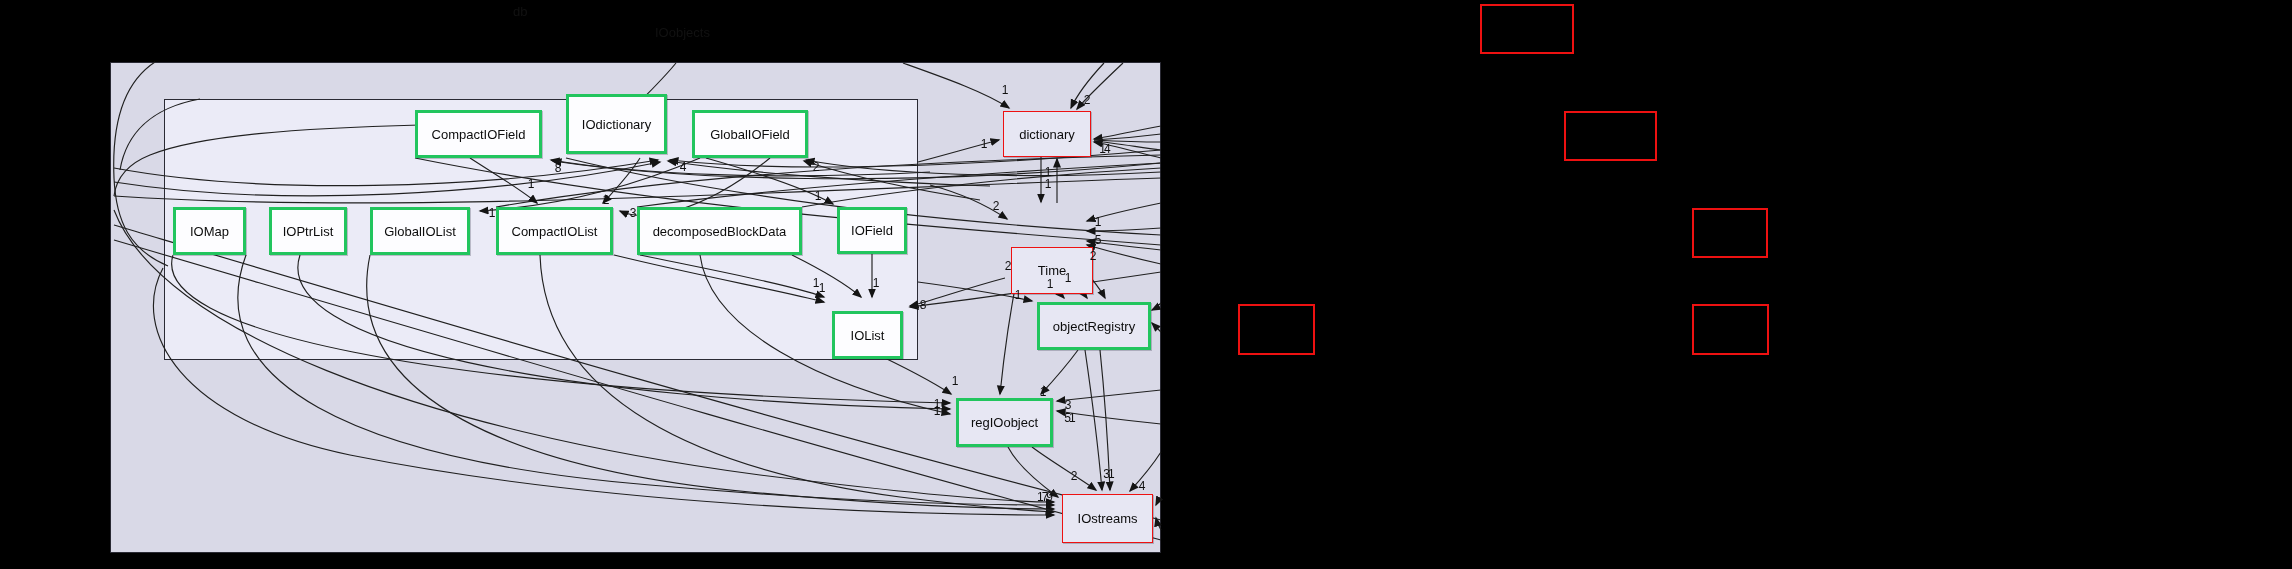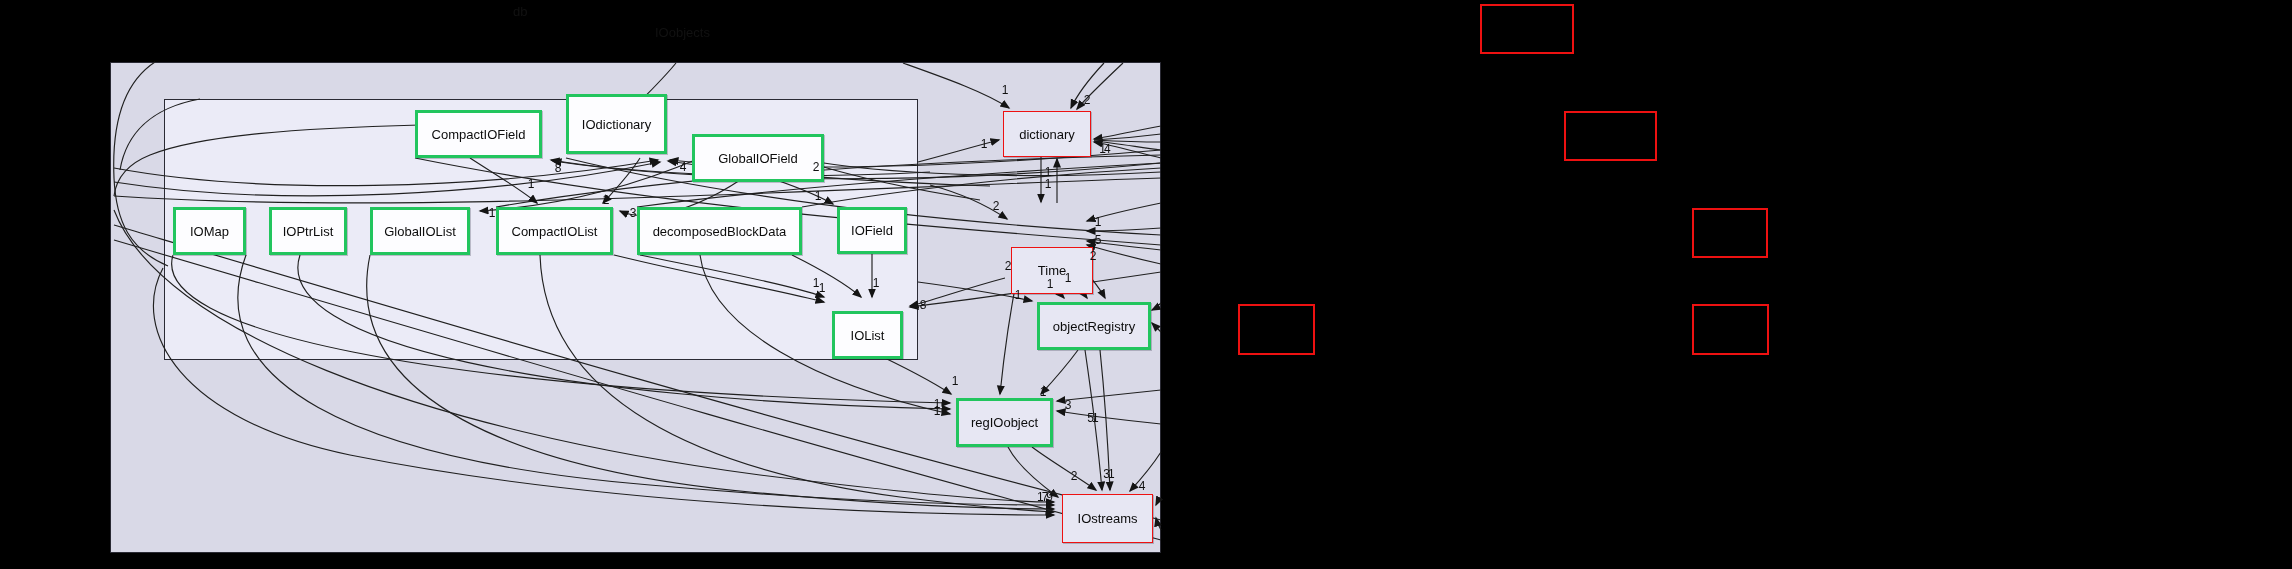--- a/index.html
+++ b/index.html
@@ -144,21 +144,21 @@
         <path d="M1161,272 C1080,284 985,298 910,307" marker-end="url(#ar)"></path>
 
         <path d="M114,225 C400,310 800,430 1161,520"></path>
         <path d="M114,240 C420,330 820,450 1161,540"></path>
       </g>
     </svg>
 
     <div id="nodes-layer">
         <div class="node internal" style="left: 415px; top: 110px; width: 127px; height: 48px;">CompactIOField</div>
         <div class="node internal" style="left: 566px; top: 94px; width: 101px; height: 60px;">IOdictionary</div>
-        <div class="node internal" style="left: 692px; top: 110px; width: 132px; height: 48px; margin-top: 24px;">GlobalIOField</div>
+        <div class="node internal" style="left: 692px; top: 110px; width: 116px; height: 48px;">GlobalIOField</div>
         <div class="node internal" style="left: 173px; top: 207px; width: 73px; height: 48px;">IOMap</div>
         <div class="node internal" style="left: 269px; top: 207px; width: 78px; height: 48px;">IOPtrList</div>
         <div class="node internal" style="left: 370px; top: 207px; width: 100px; height: 48px;">GlobalIOList</div>
         <div class="node internal" style="left: 496px; top: 207px; width: 117px; height: 48px; text-align: center;">CompactIOList</div>
         <div class="node internal" style="left: 637px; top: 207px; width: 165px; height: 48px;">decomposedBlockData</div>
         <div class="node internal" style="left: 837px; top: 207px; width: 70px; height: 47px;">IOField</div>
         <div class="node internal" style="left: 832px; top: 302px; width: 71px; height: 48px; margin-top: 9px;">IOList</div>
         <div class="node external-red" style="left: 1003px; top: 111px; width: 88px; height: 46px;">dictionary</div>
         <div class="node external-red" style="left: 1011px; top: 207px; width: 82px; height: 47px; margin-top: 40px;">Time</div>
         <div class="node external" style="left: 1037px; top: 302px; width: 114px; height: 48px;">objectRegistry</div>
@@ -190,21 +190,21 @@
         <span class="elabel" style="left: 1018px; top: 295px;">1</span>
         <span class="elabel" style="left: 816px; top: 283px;">1</span>
         <span class="elabel" style="left: 822px; top: 288px;">1</span>
         <span class="elabel" style="left: 876px; top: 283px;">1</span>
         <span class="elabel" style="left: 923px; top: 305px;">8</span>
         <span class="elabel" style="left: 955px; top: 381px;">1</span>
         <span class="elabel" style="left: 1043px; top: 392px;">1</span>
         <span class="elabel" style="left: 937px; top: 404px;">1</span>
         <span class="elabel" style="left: 937px; top: 411px;">1</span>
         <span class="elabel" style="left: 1068px; top: 405px;">3</span>
-        <span class="elabel tight" style="left: 1069px; top: 418px; margin-left: 23px;">51</span>
+        <span class="elabel tight" style="left: 1069px; top: 418px;">51</span>
         <span class="elabel" style="left: 1074px; top: 476px;">2</span>
         <span class="elabel tight" style="left: 1108px; top: 474px;">31</span>
         <span class="elabel" style="left: 1142px; top: 486px;">4</span>
         <span class="elabel tight" style="left: 1044px; top: 497px;">179</span>
       </div>
     <div id="hidden-layer">
         <div class="node hidden-red" style="left: 1480px; top: 4px; width: 94px; height: 50px;"></div>
         <div class="node hidden-red" style="left: 1564px; top: 111px; width: 93px; height: 50px;"></div>
         <div class="node hidden-red" style="left: 1692px; top: 208px; width: 76px; height: 50px;"></div>
         <div class="node hidden-red" style="left: 1238px; top: 304px; width: 77px; height: 51px;"></div>

